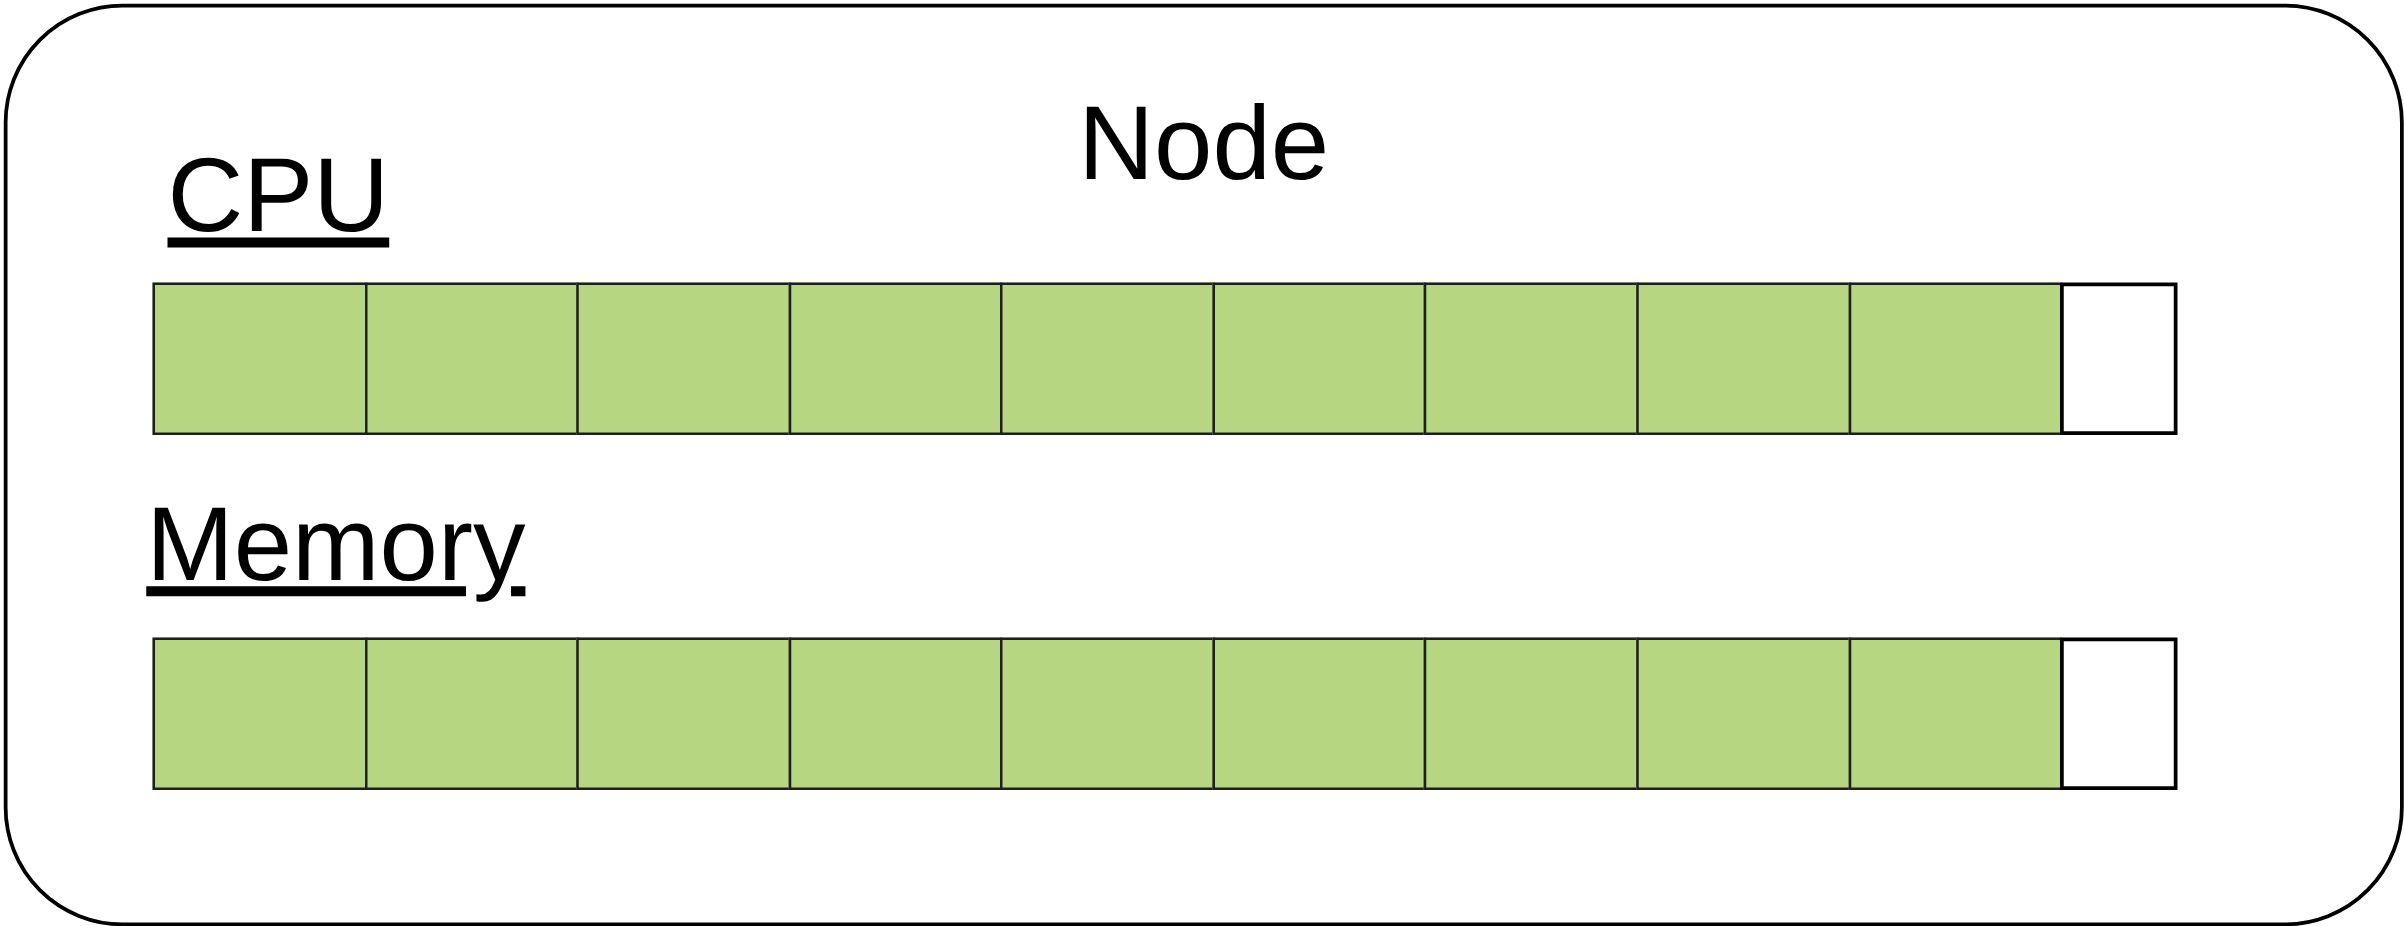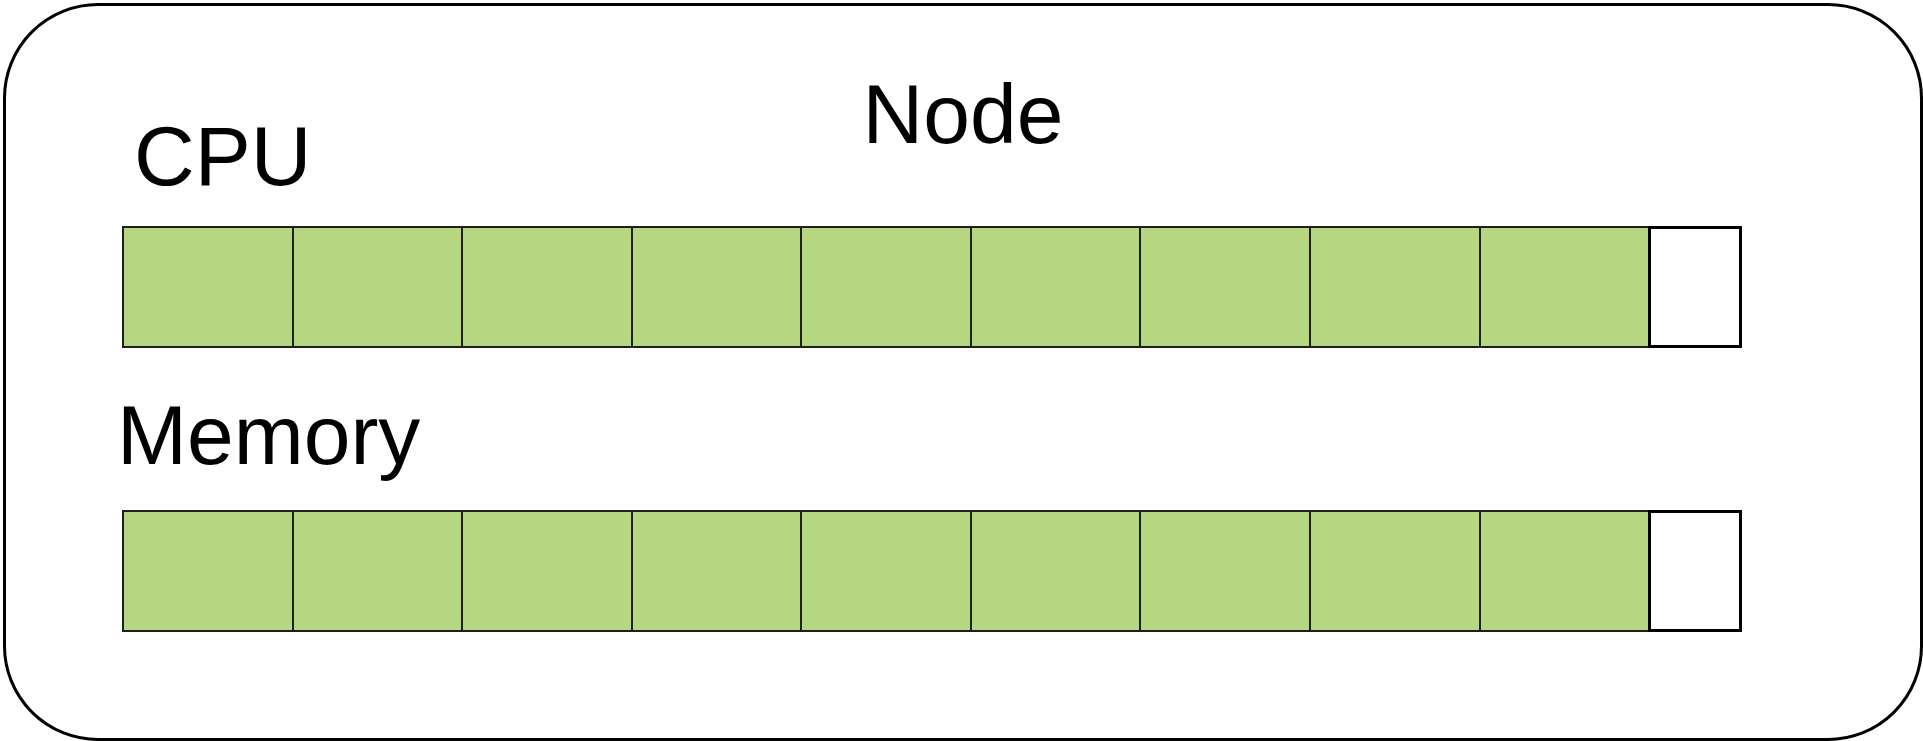--- a/index.html
+++ b/index.html
@@ -30,20 +30,21 @@
     text-align: center;
     font-size: 84px;
     line-height: 1;
     white-space: nowrap;
   }
   .resource-label {
     position: absolute;
     font-size: 84px;
     line-height: 1;
     white-space: nowrap;
+    text-decoration: underline;
   }
   .cpu-label    { left: 128px; top: 108px; }
   .memory-label { left: 111px; top: 387px; }
   .bar {
     position: absolute;
     left: 116px;
     width: 1620px;
     height: 122px;
     display: flex;
     align-items: stretch;

